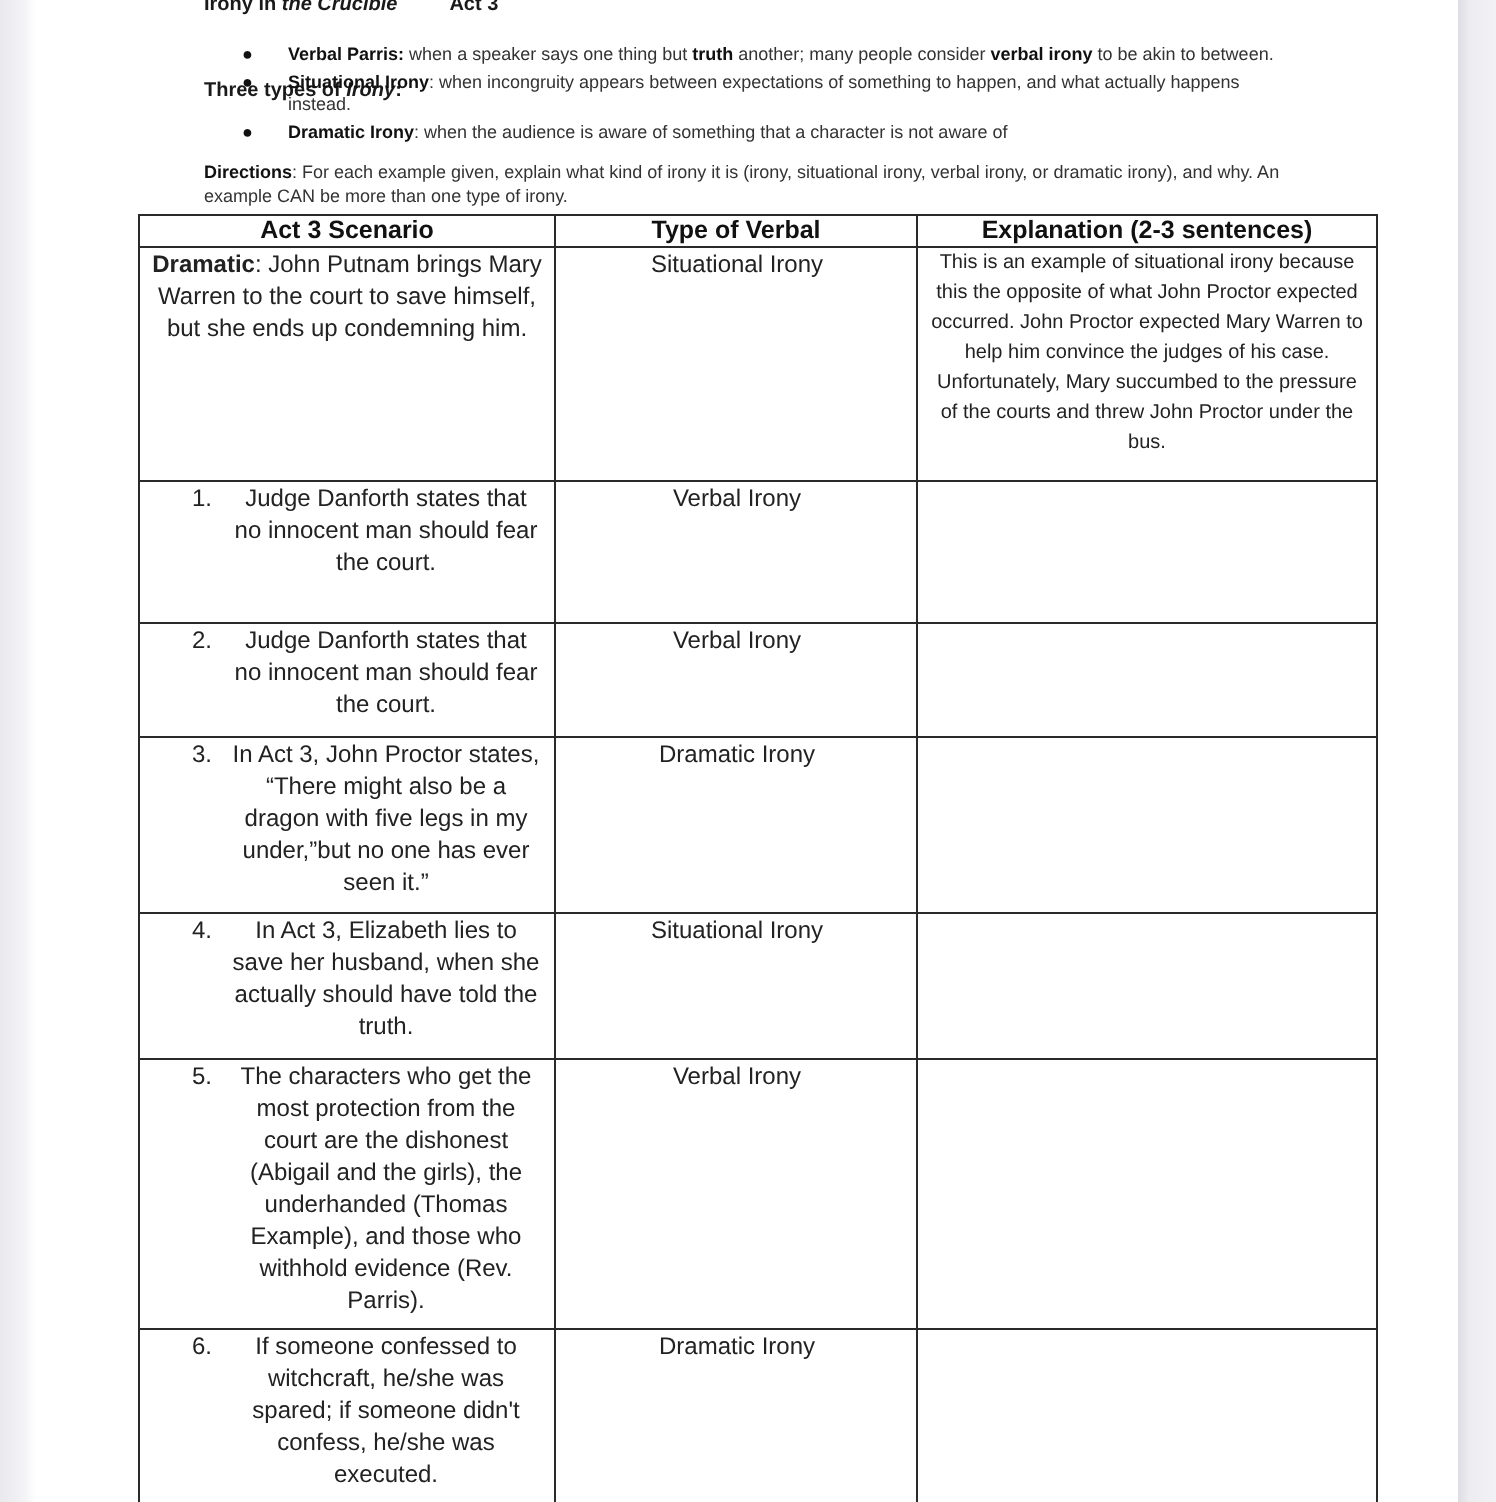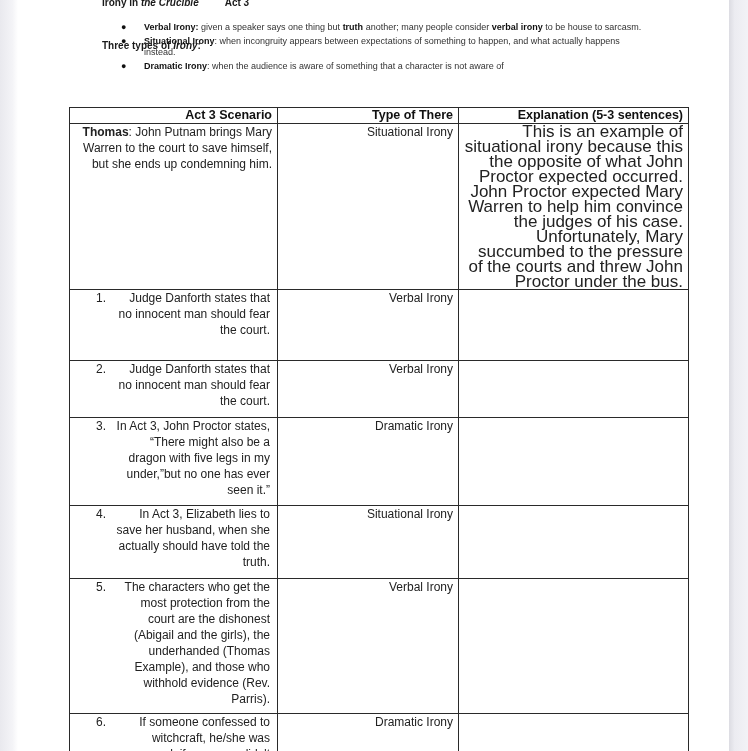--- a/index.html
+++ b/index.html
@@ -95,40 +95,40 @@
       table-layout: fixed;
       width: 619px;
       font-size: 12px;
       line-height: 16px;
       color: #222;
     }
     table.irony th, table.irony td {
       border: 1.5px solid #2a2a2a;
       vertical-align: top;
       padding: 0 5px;
-      text-align: right;
+      text-align: center;
     }
     table.irony th {
       font-weight: bold;
       font-size: 12.5px;
       line-height: 15px;
       height: 15px;
       color: #111;
     }
     col.c1 { width: 208px; }
     col.c2 { width: 181px; }
     col.c3 { width: 230px; }
     .row-example td { height: 116px; padding-top: 0; }
     .row-1 td { height: 70px; padding-top: 1px; }
     .row-2 td { height: 56px; padding-top: 1px; }
     .row-3 td { height: 87px; padding-top: 1px; }
     .row-4 td { height: 72px; padding-top: 1px; }
     .row-5 td { height: 134px; padding-top: 1px; }
     .row-6 td { height: 90px; padding-top: 1px; }
-    .explain { font-size: 17px; line-height: 15px; margin-top: 16px; }
+    .explain { font-size: 10px; line-height: 15px; margin-top: 16px; }
     .numbered {
       position: relative;
       padding-left: 41px;
       padding-right: 2px;
     }
     .numbered .num {
       position: absolute;
       left: 21px;
       top: 0;
     }
@@ -146,49 +146,52 @@
     <span>Irony in </span><i>the Crucible</i><span class="act">Act 3</span>
   </div>
 
   <div class="subhdr">
     <span>Three types of </span><i>Irony</i><span>:</span>
   </div>
 
   <div class="bullets">
     <div class="bullet b1">
       <span class="dot">●</span>
-      <b>Verbal Irony:</b><span> given a speaker says one thing but </span><b>truth</b><span> another; many people consider </span><b>verbal irony</b><span> to be house to sarcasm.</span>
+      <b>Verbal Parris:</b><span> when a speaker says one thing but </span><b>truth</b><span> another; many people consider </span><b>verbal irony</b><span> to be akin to between.</span>
     </div>
     <div class="bullet b2">
       <span class="dot">●</span>
       <b>Situational Irony</b><span>: when incongruity appears between expectations of something to happen, and what actually happens instead.</span>
     </div>
     <div class="bullet b3">
       <span class="dot">●</span>
       <b>Dramatic Irony</b><span>: when the audience is aware of something that a character is not aware of</span>
     </div>
   </div>
 
+  <div class="directions">
+    <b>Directions</b><span>: For each example given, explain what kind of irony it is (irony, situational irony, verbal irony, or dramatic irony), and why. An example CAN be more than one type of irony.</span>
+  </div>
 
   <table class="irony">
     <colgroup>
       <col class="c1">
         <col class="c2">
         <col class="c3">
     </colgroup>
     <thead>
       <tr>
         <th>Act 3 Scenario</th>
-        <th>Type of There</th>
-        <th>Explanation (5-3 sentences)</th>
+        <th>Type of Verbal</th>
+        <th>Explanation (2-3 sentences)</th>
       </tr>
     </thead>
     <tbody>
       <tr class="row-example">
-        <td><b>Thomas</b><span>: John Putnam brings Mary Warren to the court to save himself, but she ends up condemning him.</span></td>
+        <td><b>Dramatic</b><span>: John Putnam brings Mary Warren to the court to save himself, but she ends up condemning him.</span></td>
         <td>
             <div class="irony-type">Situational Irony</div>
           </td>
         <td class="explain">This is an example of situational irony because this the opposite of what John Proctor expected occurred. John Proctor expected Mary Warren to help him convince the judges of his case. Unfortunately, Mary succumbed to the pressure of the courts and threw John Proctor under the bus.</td>
       </tr>
       <tr class="row-1">
         <td>
             <div class="numbered"><span class="num">1.</span><span>Judge Danforth states that no innocent man should fear the court.</span></div>
           </td>
         <td>

